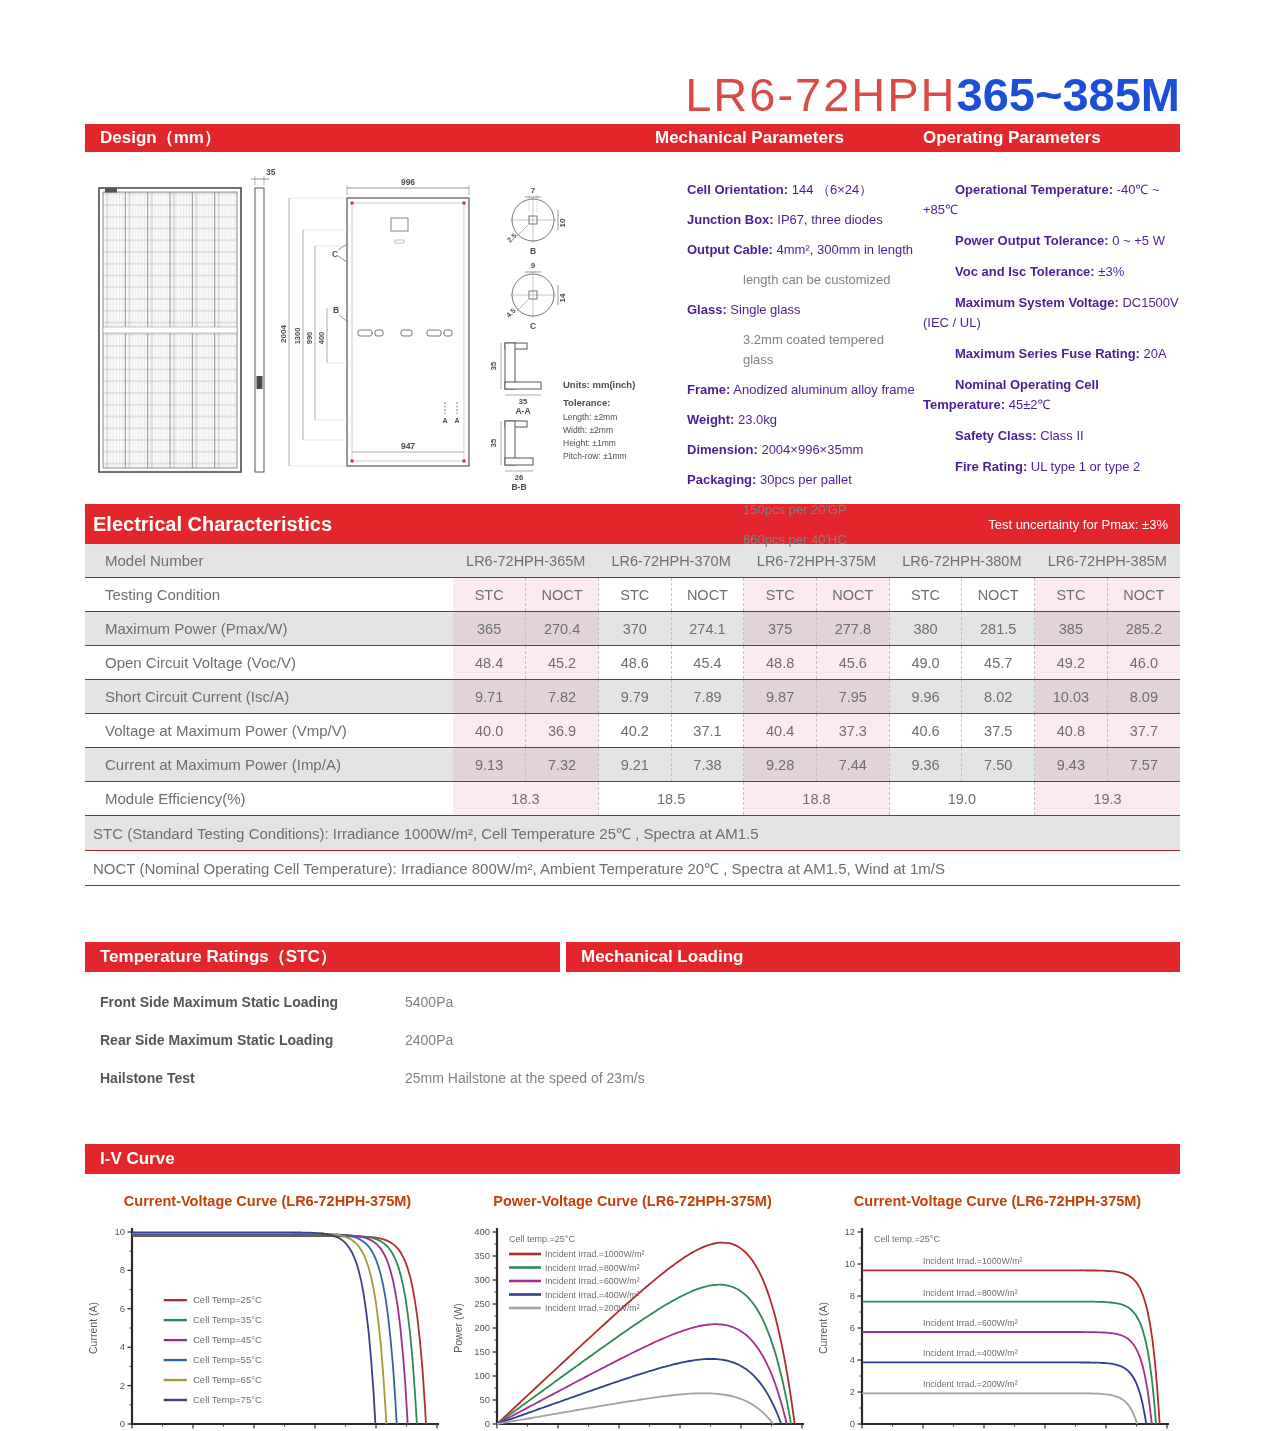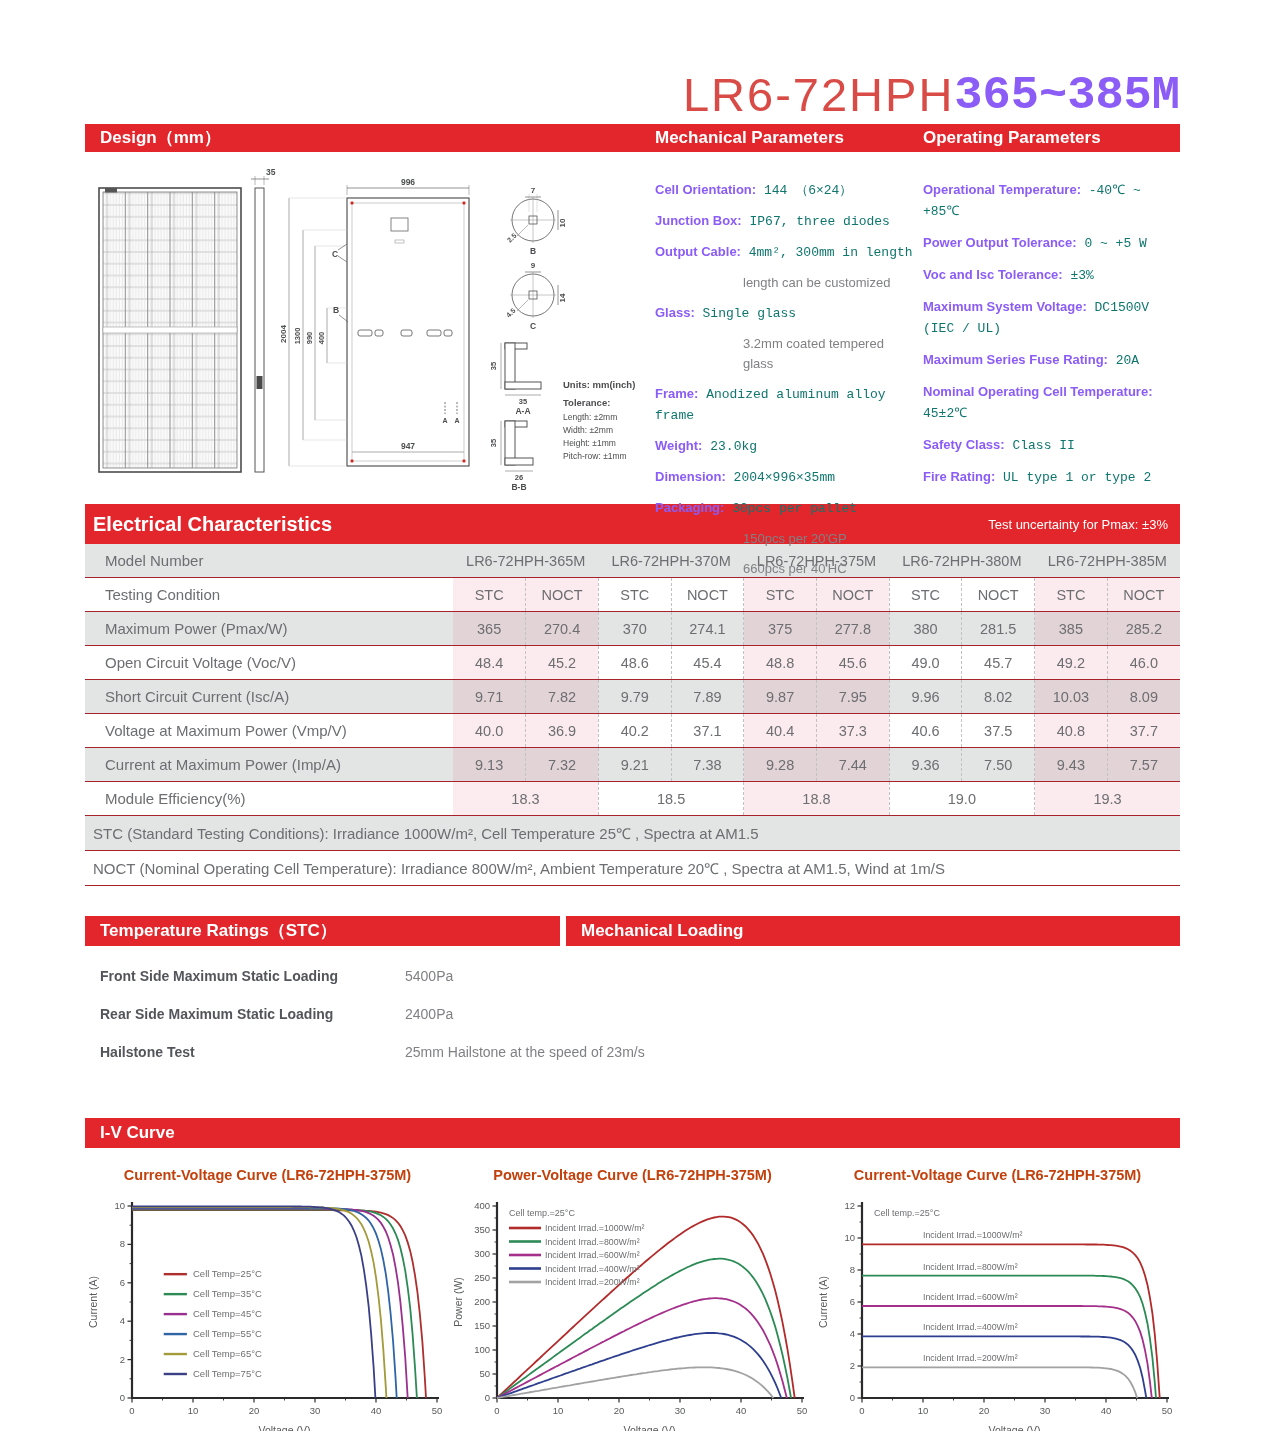--- a/index.html
+++ b/index.html
@@ -1,53 +1,53 @@
 <!DOCTYPE html>
 <html><head>
 <meta charset="utf-8">
 <style>
   html,body{margin:0;padding:0;background:#fff;font-family:"Liberation Sans",sans-serif;}
   .page{width:1265px;height:1431px;background:#fff;overflow:hidden;}
   .content{width:1095px;margin-left:85px;}
   
   .title-row{height:122px;display:flex;justify-content:flex-end;align-items:flex-end;padding-bottom:2px;}
   .title-light{font-size:47px;color:#d94b46;font-weight:400;letter-spacing:2px;}
-  .title-bold{font-size:47px;color:#8b5cf6;font-weight:bold;letter-spacing:0px;font-family:Liberation Mono, monospace;}
+  .title-bold{font-size:47px;color:#1d4ed8;font-weight:bold;letter-spacing:0px;}
   
   .redbar{background:#e2262c;color:#fff;font-weight:bold;}
   .bar1{height:28px;line-height:28px;position:relative;font-size:17px;}
   .bar1 .b1-design{padding-left:15px;}
   .bar1 .b1-mech{position:absolute;left:570px;top:0;}
   .bar1 .b1-oper{position:absolute;left:838px;top:0;}
   
   .design-area{height:352px;position:relative;}
   .design-svg{position:absolute;left:0;top:6px;}
   .mech-col{position:absolute;left:570px;top:28px;width:262px;}
   .op-col{position:absolute;left:838px;top:28px;width:257px;}
   .prow{margin-bottom:10px;line-height:20px;font-size:13px;}
-  .plabel{font-weight:bold;color:#8b5cf6;}
-  .pval{color:#0f766e;font-family:Liberation Mono, monospace;}
+  .plabel{font-weight:bold;color:#4c1d95;margin-left:32px;}
+  .pval{color:#4c1d95;}
   .pextra{padding-left:88px;color:#808184;font-size:13px;line-height:20px;margin-bottom:10px;}
   .op-col .prow{margin-bottom:11px;}
   
   .bar2{height:40px;display:flex;justify-content:space-between;align-items:center;}
   .bar2 .b2-left{font-size:20px;padding-left:8px;}
   .bar2 .b2-right{font-size:13px;font-weight:normal;padding-right:12px;}
   table.elec{border-collapse:collapse;table-layout:fixed;width:1095px;}
   table.elec tr{border-bottom:1.5px solid #a8222c;}
   table.elec td{height:33px;text-align:center;font-size:14.5px;color:#6d6e71;padding:0;}
   table.elec td.lbl{text-align:left;padding-left:20px;font-size:15px;margin-left:12px;}
   tr.r-gray td{background-color:#e3e4e4;}
   tr.r-white td{background-color:#ffffff;}
   table.elec td.hl{background-image:linear-gradient(rgba(220,60,90,.10),rgba(220,60,90,.10));}
   table.elec td.vd{border-left:1px dashed #c2c2c4;margin-top:16px;}
   tr.fnote td{text-align:left;padding-left:8px;font-size:15px;height:34px;}
   
   .dual-bars{display:flex;margin-top:30px;}
-  .bar-sm{height:30px;line-height:30px;font-size:17px;padding-left:15px;box-sizing:border-box;}
+  .bar-sm{height:30px;line-height:30px;font-size:17px;padding-left:15px;box-sizing:border-box;margin-top:26px;}
   .bar-temp{width:475px;margin-right:6px;}
   .bar-load{flex:1;}
   .dual-cols{display:flex;padding-top:18px;height:118px;}
   .temp-col{width:481px;box-sizing:border-box;padding-left:15px;}
   .load-col{flex:1;box-sizing:border-box;padding-left:15px;}
   .trow{height:38px;line-height:24px;font-size:14px;}
   .tlabel{display:inline-block;font-weight:bold;color:#54555a;}
   .temp-col .tlabel{width:285px;}
   .load-col .tlabel{width:305px;}
   .tval{color:#808184;}

